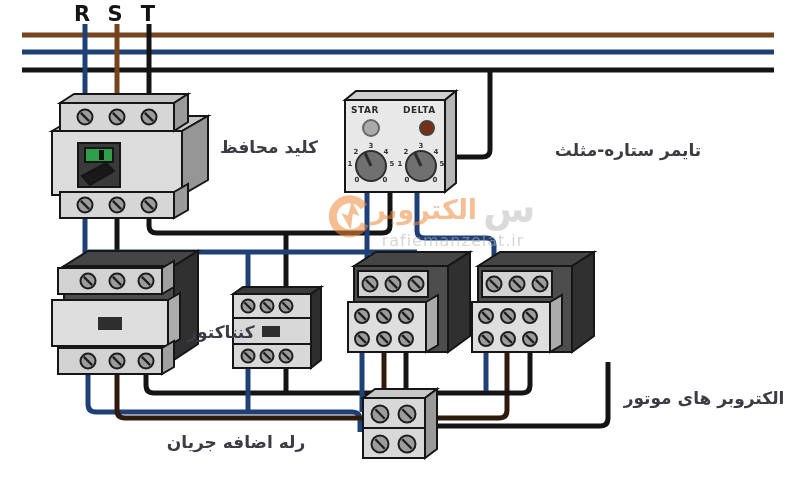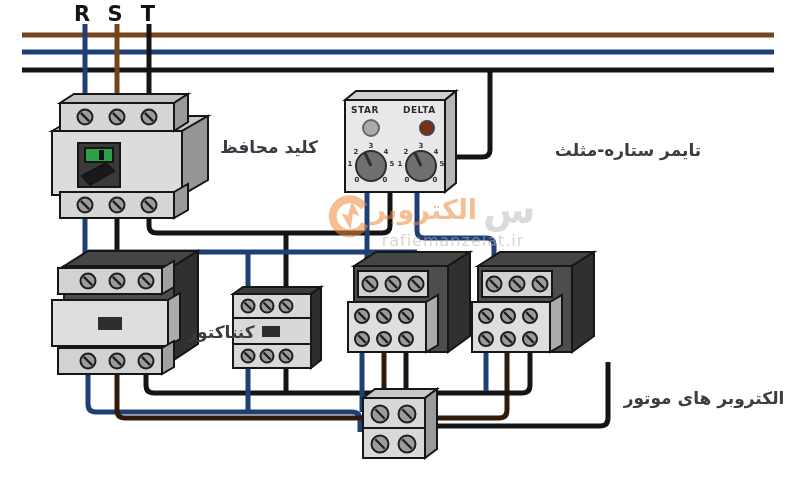--- a/index.html
+++ b/index.html
@@ -4,21 +4,21 @@
 <style>
   html,body{margin:0;padding:0;background:#fff;}
   .stage{position:relative;width:800px;height:480px;background:#ffffff;overflow:hidden;
          font-family:"DejaVu Sans","Liberation Sans",sans-serif;}
   .stage svg{position:absolute;left:0;top:0;}
   .lbl{position:absolute;font-weight:bold;color:#3c3c44;font-size:17px;
        direction:rtl;text-align:center;white-space:nowrap;padding-left:26px;}
   .phase{position:absolute;font-weight:bold;color:#141414;font-size:21px;text-align:center;width:24px;}
   .panel-txt{position:absolute;font-weight:bold;color:#2b2b2b;font-size:9px;letter-spacing:.5px;text-align:left;}
   .watermark{position:absolute;left:328px;top:194px;width:250px;opacity:.55;pointer-events:none;text-align:center;}
-  .wm-row{display:flex;align-items:flex-end;justify-content:center;gap:6px;}
+  .wm-row{display:flex;align-items:flex-start;justify-content:center;gap:6px;}
   .wm-fa{color:#f08a3c;font-size:27px;font-weight:bold;direction:rtl;}
   .wm-sin{color:#bdbdbd;font-size:38px;font-weight:bold;line-height:30px;}
   .wm-url{color:#b5b5b5;font-size:16px;letter-spacing:1px;margin-top:6px;}
 </style>
 </head>
 <body>
 
 <div class="stage">
   <svg id="diagram" width="800" height="480" viewBox="0 0 800 480">
       <g>
@@ -213,20 +213,21 @@
       </g>
     </svg>
 
   <div class="phase" style="left:70px;top:2px">R</div>
   <div class="phase" style="left:103px;top:2px">S</div>
   <div class="phase" style="left:136px;top:2px">T</div>
 
   <div class="lbl" style="left:184px;top:137px;width:118px">کلید محافظ</div>
   <div class="lbl" style="left:512px;top:140px;width:180px">تایمر ستاره-مثلث</div>
   <div class="lbl" style="left:154px;top:322px;width:82px">کنتاکتور</div>
+  <div class="lbl" style="left:120px;top:432px;width:180px">رله اضافه جریان</div>
   <div class="lbl" style="left:578px;top:388px;width:200px">الکتروبر های موتور</div>
 
   <div class="panel-txt" style="left:351px;top:105px;width:42px">STAR</div>
   <div class="panel-txt" style="left:403px;top:105px;width:46px">DELTA</div>
 
   <div class="watermark">
     <div class="wm-row">
       <span class="wm-fa">الکتروبر</span>
       <svg width="44" height="44" viewBox="-22 -22 44 44">
         <path d="M 14,-9 A 17 17 0 1 0 15,8" fill="none" stroke="#f08a3c" stroke-width="8"></path>

